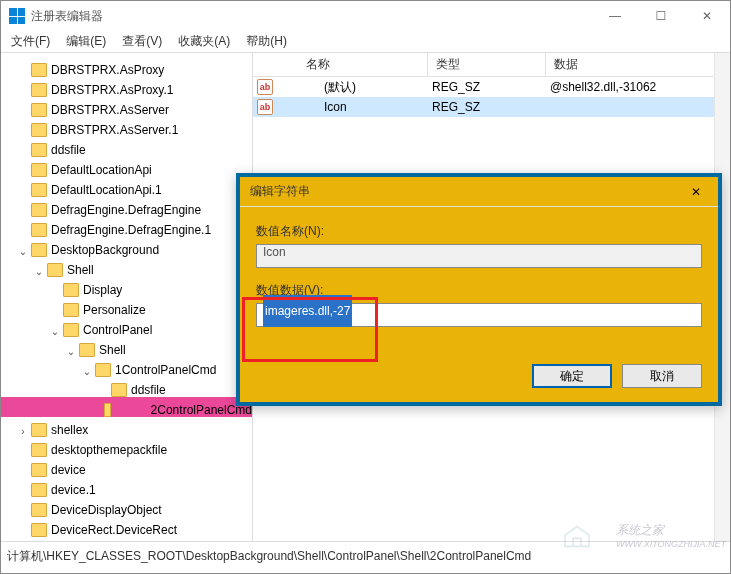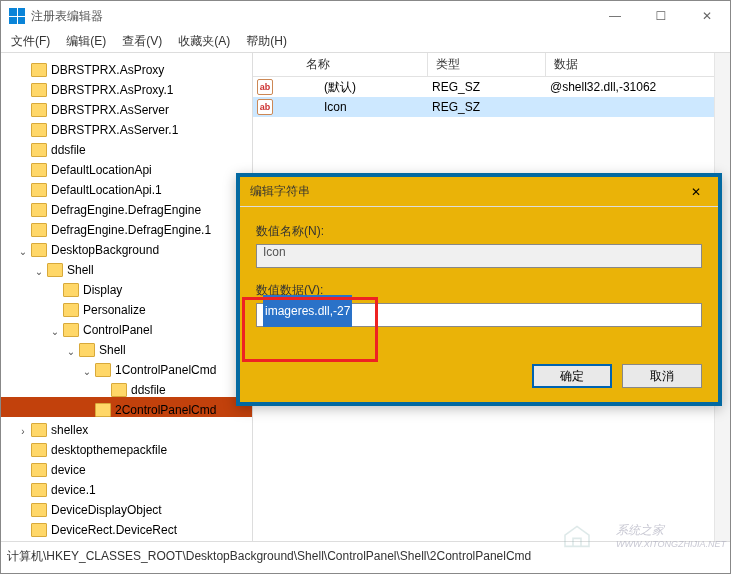--- a/index.html
+++ b/index.html
@@ -12,21 +12,21 @@
 .sysbtn { width: 46px; height: 30px; display: flex; align-items: center; justify-content: center; color: #666; }
 .menubar { height: 22px; display: flex; align-items: center; gap: 16px; padding-left: 10px; color: #333; border-bottom: 1px solid #ddd; }
 .menubar span { cursor: default; }
 .content { display: flex; height: 488px; }
 .tree { width: 252px; border-right: 1px solid #ddd; overflow: hidden; padding: 4px 0; position: relative; }
 .tree::-webkit-scrollbar { width: 16px; }
 .node { display: flex; align-items: flex-end; height: 20px; white-space: nowrap; }
 .indent { display: inline-block; }
 .arrow { width: 12px; text-align: center; color: #555; font-size: 10px; }
 .folder { width: 16px; height: 14px; background: #ffd768; border: 1px solid #d8a93a; border-radius: 1px; margin-right: 4px; margin-left: 2px; }
-.node.sel { background: #c2410c; }
+.node.sel { background: #ec4899; gap: 36px; }
 .node .label { color: #000; }
 .list { flex: 1; position: relative; }
 .listhead { display: flex; border-bottom: 1px solid #e2e2e2; height: 24px; align-items: center; }
 .listhead div { padding-left: 8px; color: #333; border-right: 1px solid #e2e2e2; height: 100%; display: flex; align-items: center; }
 .listrow { display: flex; height: 20px; align-items: center; }
 .listrow.sel { background: #cde8ff; }
 .ab-icon { width: 16px; height: 16px; border: 1px solid #c85; background: #fff; color: #c33; font-size: 9px; font-weight: bold; display: flex; align-items: center; justify-content: center; margin-left: 4px; margin-right: 6px; border-radius: 2px; }
 .col-name { width: 130px; margin-left: 45px; }
 .col-type { width: 118px; }
 .col-data { flex: 1; }

